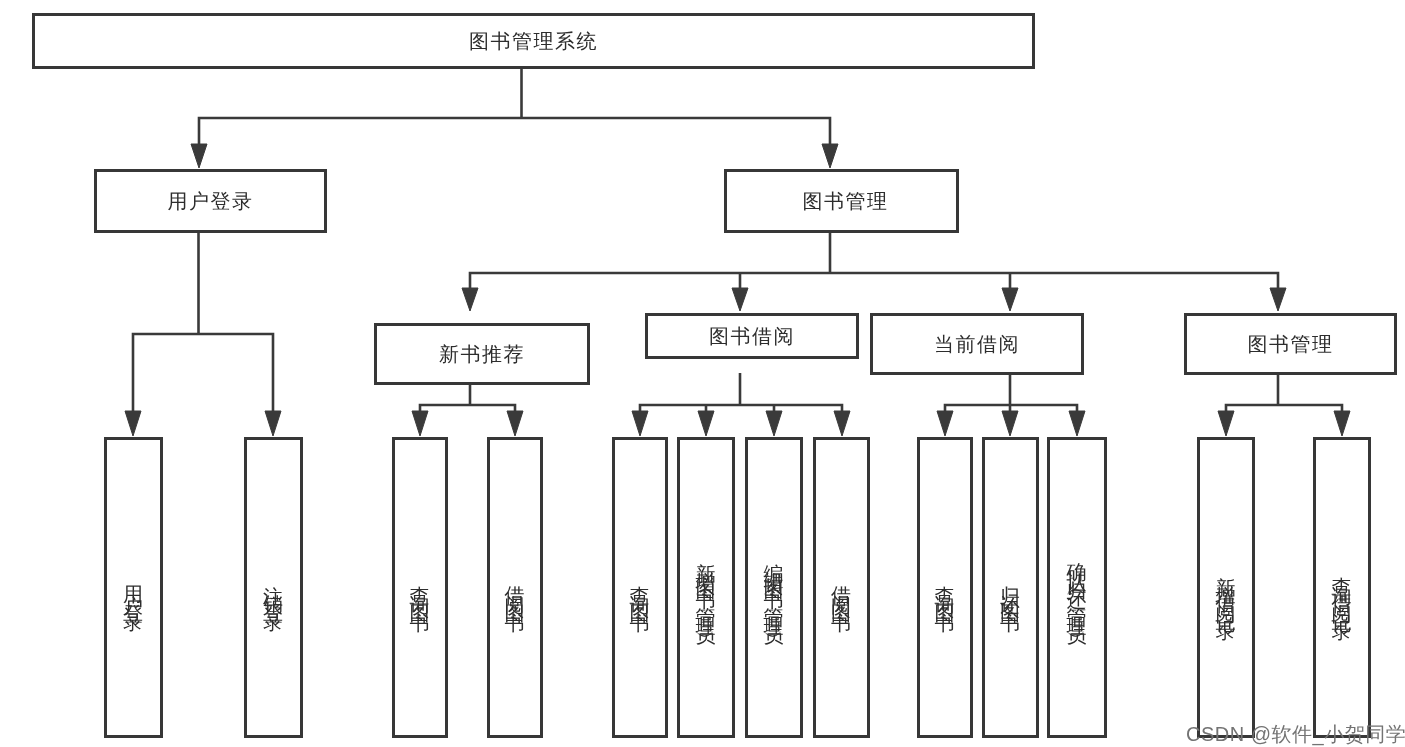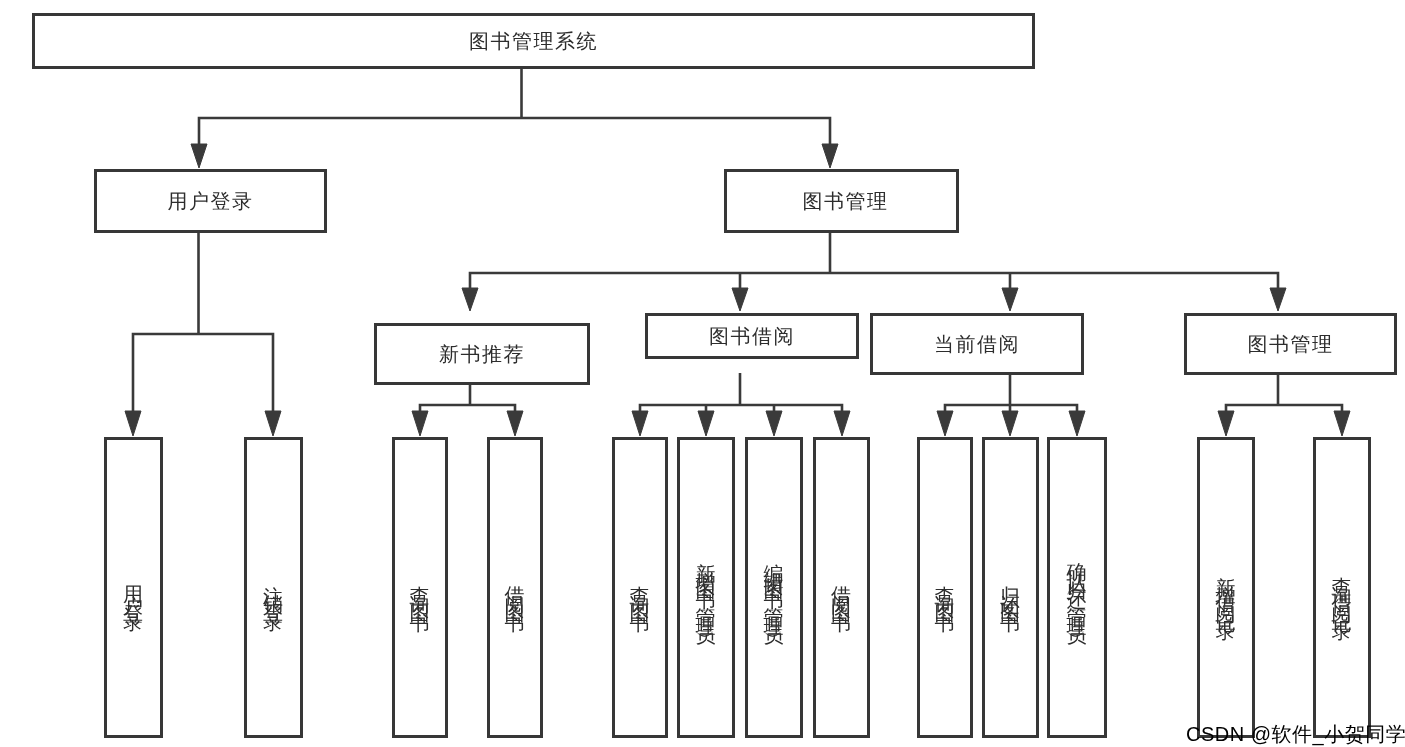--- a/index.html
+++ b/index.html
@@ -44,21 +44,21 @@
     font-size: 20px;
     letter-spacing: 9px;
     line-height: 1;
     white-space: nowrap;
   }
   .watermark {
     position: absolute;
     left: 1186px;
     top: 721px;
     font-size: 20px;
-    color: #000000;
+    color: #737373;
     letter-spacing: 0.5px;
     z-index: 3;
     white-space: nowrap;
   }
 </style>
 </head>
 <body>
 
 <div class="canvas">
 

